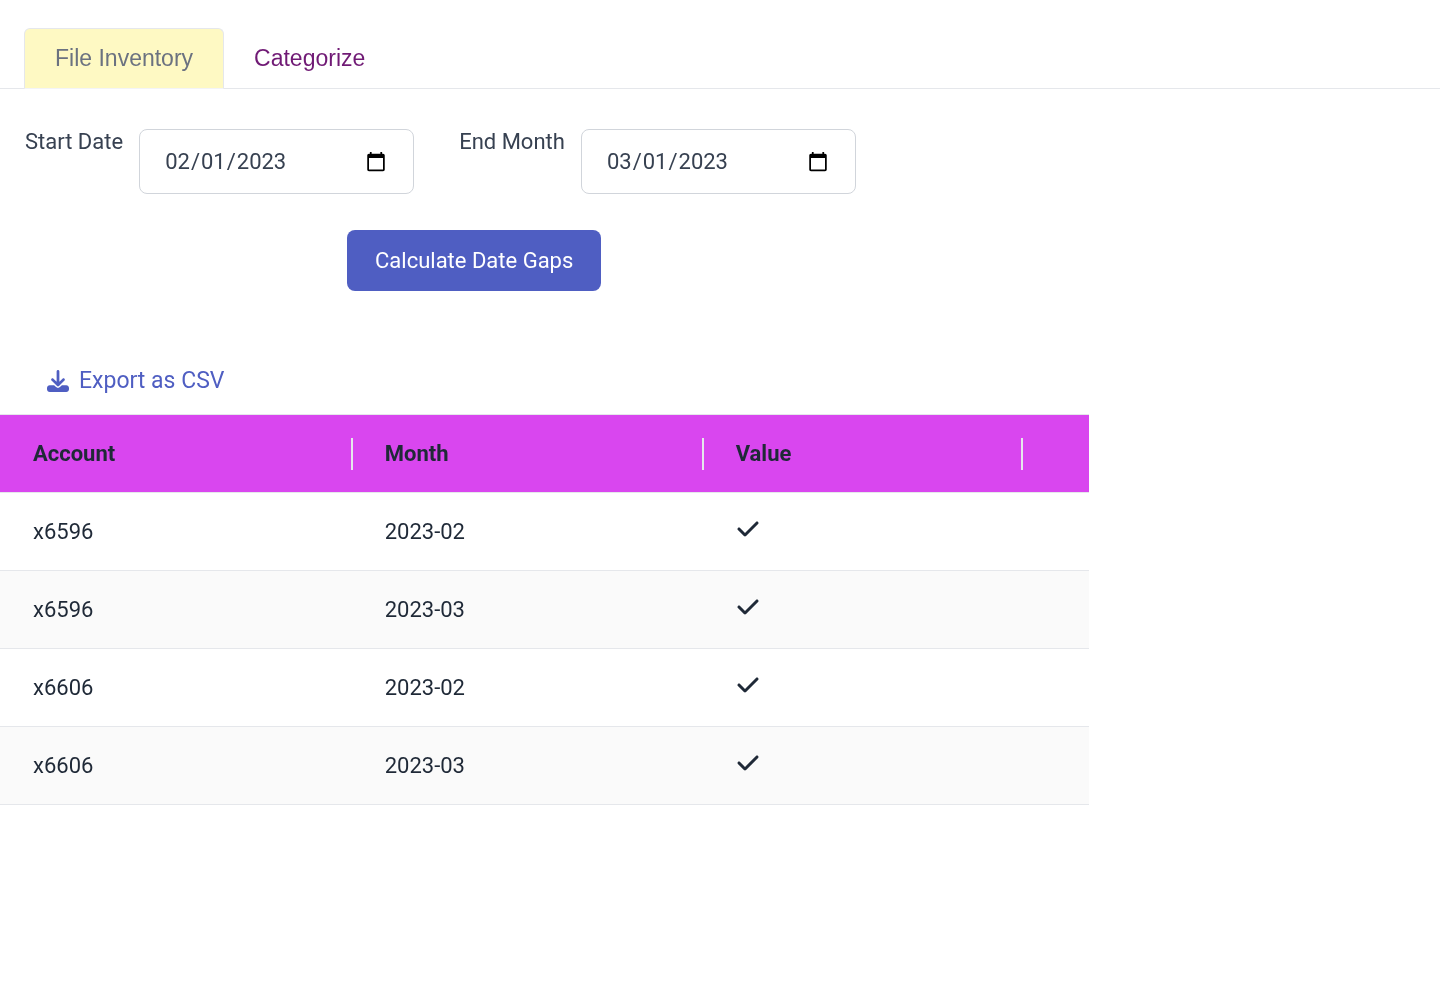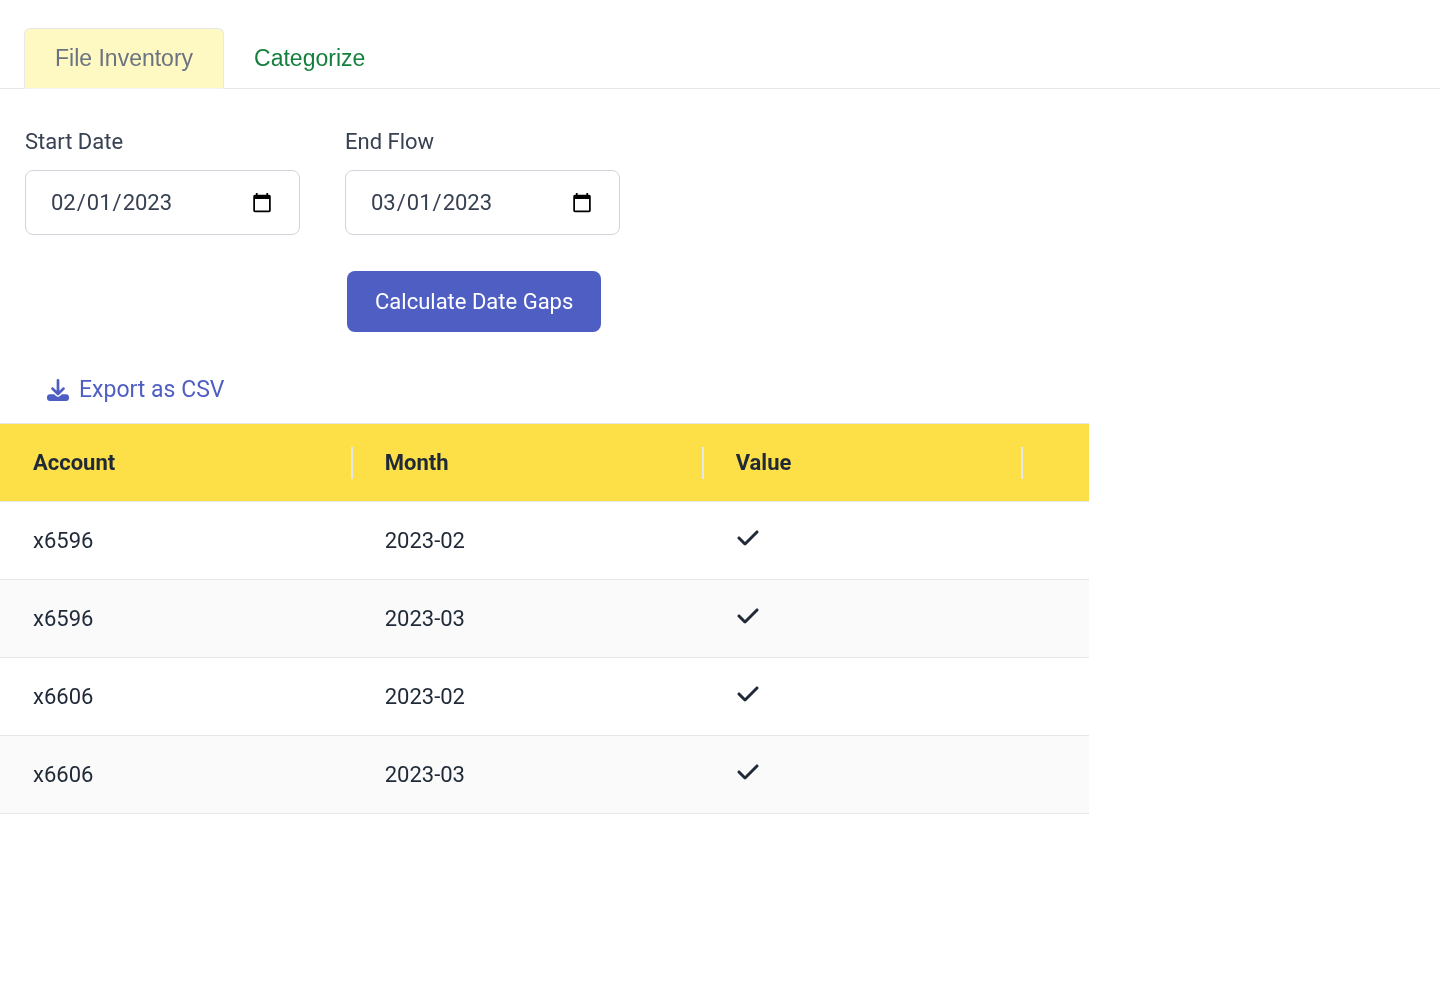--- a/index.html
+++ b/index.html
@@ -16,21 +16,21 @@
     .tabs {
       display: flex;
       gap: 0;
       border-bottom: 1px solid #e5e7eb;
       padding-left: 24px;
       padding-top: 28px;
     }
     .tab {
       padding: 16px 30px;
       cursor: pointer;
-      color: #15803d;
+      color: #701a75;
       font-size: 23px;
       background: transparent;
       border: none;
     }
     .tab.active {
       background: #fef9c3;
       color: #6b7280;
       border: 1px solid #e5e7eb;
       border-bottom: 1px solid #f3f4f6;
       margin-bottom: -1px;
@@ -39,21 +39,21 @@
     .content {
       padding: 40px 25px 0 25px;
     }
     .date-controls {
       display: flex;
       gap: 45px;
       align-items: flex-start;
     }
     .field-group {
       display: flex;
-      flex-direction: column;
+      flex-direction: row;
       gap: 16px;
     }
     .field-label {
       color: #374151;
       font-size: 22px;
     }
     .date-input {
       padding: 18px 24px;
       font-size: 22px;
       border: 1px solid #d1d5db;
@@ -78,36 +78,36 @@
       margin-left: 322px;
     }
     .export-link {
       display: inline-flex;
       align-items: center;
       gap: 10px;
       color: #4f5ec2;
       font-size: 23px;
       text-decoration: none;
       cursor: pointer;
-      margin-top: 44px;
+      margin-top: 76px;
       margin-left: 22px;
       margin-bottom: 20px;
     }
     .download-icon {
       width: 22px;
       height: 22px;
       fill: #4f5ec2;
     }
     .data-table {
       width: 100%;
       border-collapse: collapse;
       margin-top: 0;
     }
     .data-table thead {
-      background: #fde047;
+      background: #d946ef;
       border-top: 1px solid #e5e7eb;
       border-bottom: 1px solid #e5e7eb;
     }
     .data-table th {
       text-align: left;
       padding: 26px 34px;
       font-size: 22px;
       font-weight: 700;
       color: #1f2937;
       position: relative;
@@ -155,21 +155,21 @@
   <button class="tab">Categorize</button>
 </div>
 
 <div class="content">
   <div class="date-controls">
     <div class="field-group">
       <label class="field-label">Start Date</label>
       <input type="date" class="date-input" value="2023-02-01" style="">
     </div>
     <div class="field-group">
-      <label class="field-label">End Flow</label>
+      <label class="field-label">End Month</label>
       <input type="date" class="date-input" value="2023-03-01" style="">
     </div>
   </div>
   <div class="second-row">
     <button class="btn-primary">Calculate Date Gaps</button>
   </div>
 
   <a class="export-link">
     <svg class="download-icon" viewBox="0 0 512 512">
       <path d="M288 32c0-17.7-14.3-32-32-32s-32 14.3-32 32V274.7l-73.4-73.4c-12.5-12.5-32.8-12.5-45.3 0s-12.5 32.8 0 45.3l128 128c12.5 12.5 32.8 12.5 45.3 0l128-128c12.5-12.5 12.5-32.8 0-45.3s-32.8-12.5-45.3 0L288 274.7V32zM64 352c-35.3 0-64 28.7-64 64v32c0 35.3 28.7 64 64 64H448c35.3 0 64-28.7 64-64V416c0-35.3-28.7-64-64-64H346.5l-45.3 45.3c-25 25-65.5 25-90.5 0L165.5 352H64z"></path>

